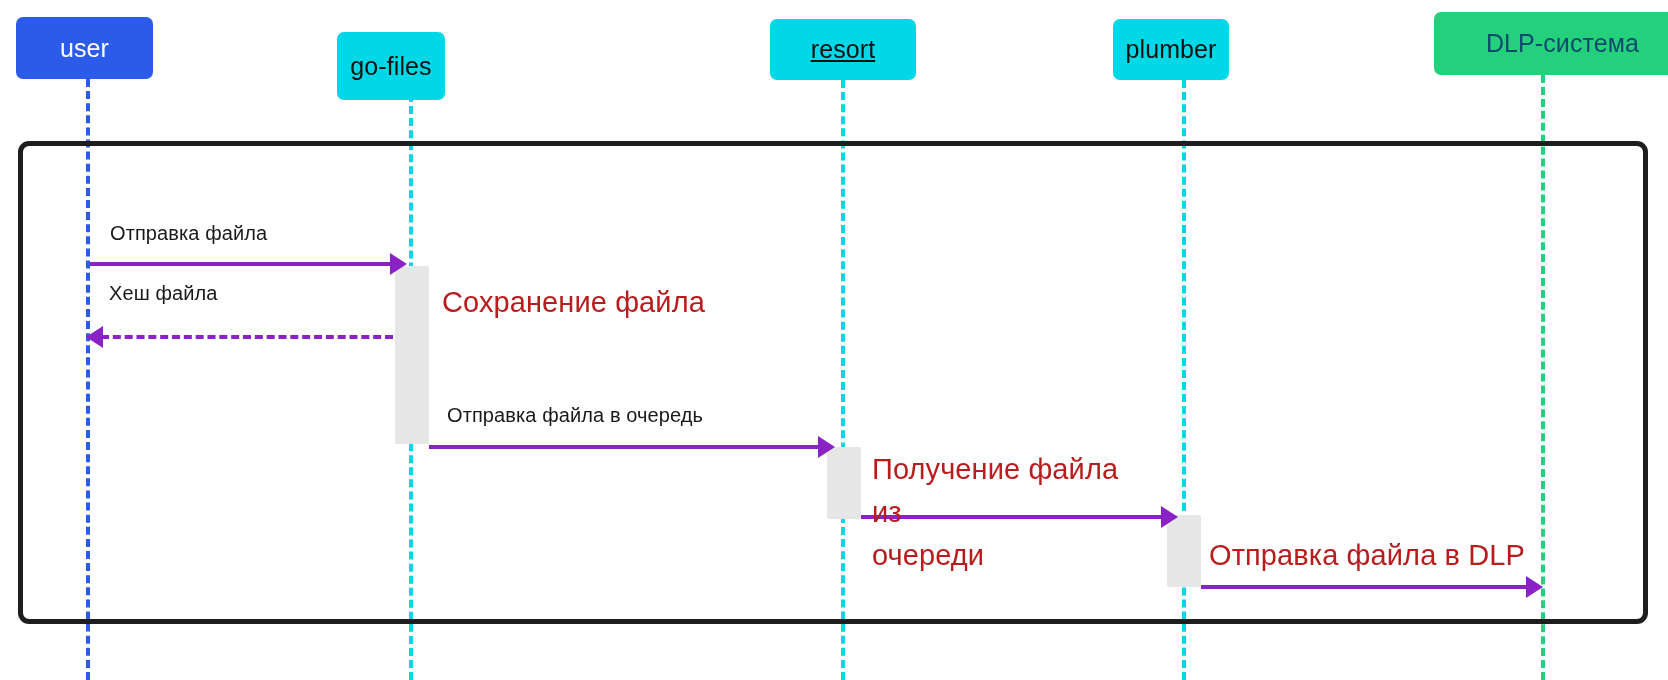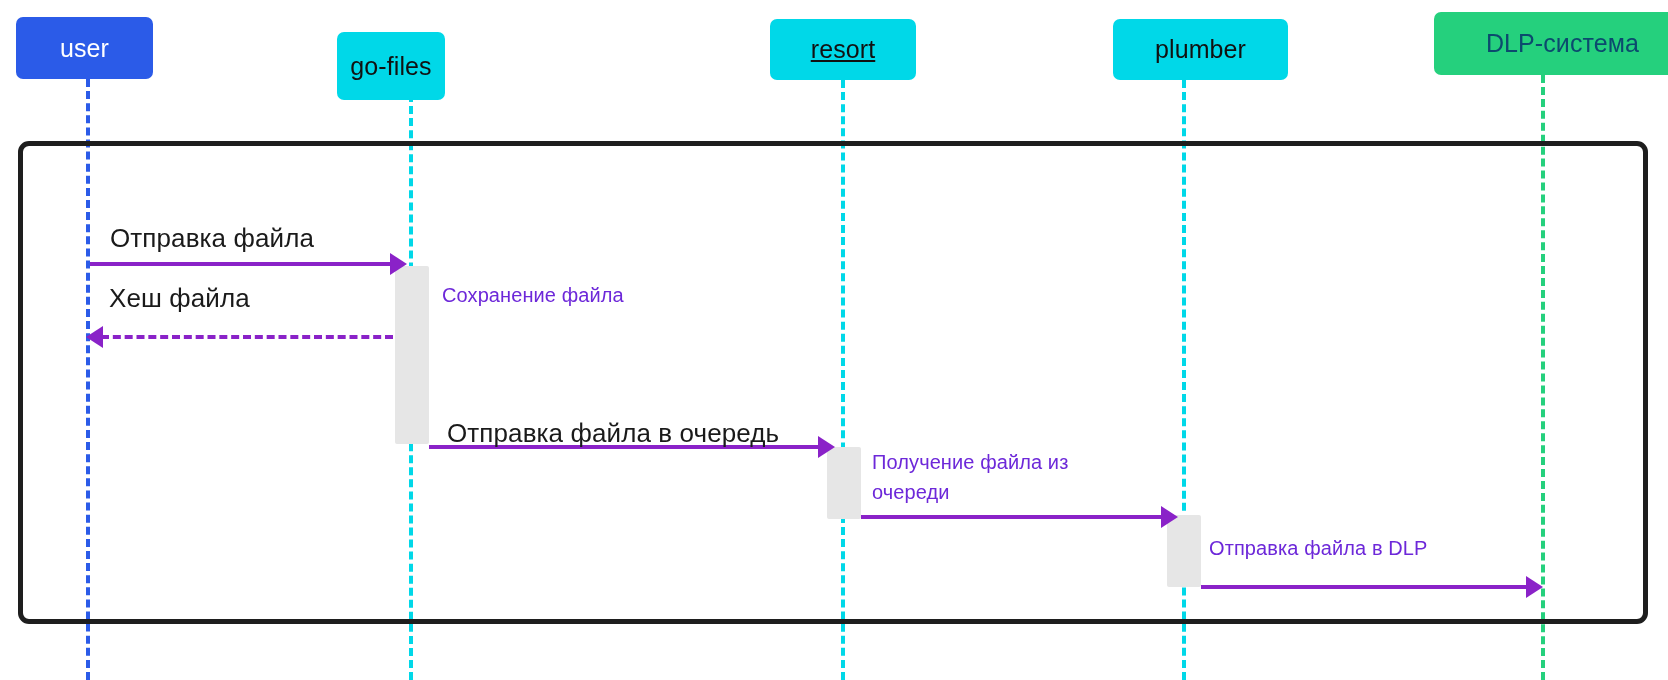--- a/index.html
+++ b/index.html
@@ -70,31 +70,31 @@
     border-bottom: 11px solid transparent;
     border-left: 17px solid #8A22C8;
   }
   .arrowhead.left {
     border-top: 11px solid transparent;
     border-bottom: 11px solid transparent;
     border-right: 17px solid #8A22C8;
   }
   .msg-label {
     position: absolute;
-    font-size: 26px;
+    font-size: 20px;
     line-height: 1.48;
     color: #1a1a1a;
     white-space: pre-line;
     letter-spacing: 0.1px;
   }
   .act-label {
     position: absolute;
-    font-size: 20px;
+    font-size: 29px;
     line-height: 1.48;
-    color: #6d28d9;
+    color: #b91c1c;
     letter-spacing: 0.1px;
   }
 </style>
 </head>
 <body>
 
 <div id="diagram-root">
     <div class="lifeline" style="left: 86px; top: 79px; height: 601px; border-left-color: rgb(43, 91, 232);"></div>
     <div class="lifeline" style="left: 409px; top: 82px; height: 598px; border-left-color: rgb(0, 216, 232);"></div>
     <div class="lifeline" style="left: 841px; top: 80px; height: 600px; border-left-color: rgb(0, 216, 232);"></div>
@@ -105,37 +105,37 @@
     <div class="activation" style="left: 827px; top: 447px; width: 34px; height: 72px;"></div>
     <div class="activation" style="left: 1167px; top: 515px; width: 34px; height: 72px;"></div>
     <div class="msg-line solid" style="left: 90px; top: 262px; width: 302px; border-top-color: rgb(138, 34, 200);"></div>
     <div class="arrowhead right" style="top: 253px; left: 390px; border-left-color: rgb(138, 34, 200);"></div>
     <div class="msg-label" style="left: 110px; top: 219px; width: 300px;">Отправка файла</div>
     <div class="msg-line dashed" style="left: 101px; top: 335px; width: 292px; border-top-color: rgb(138, 34, 200);"></div>
     <div class="arrowhead left" style="top: 326px; left: 86px; border-right-color: rgb(138, 34, 200);"></div>
     <div class="msg-label" style="left: 109px; top: 279px; width: 280px;">Хеш файла</div>
     <div class="msg-line solid" style="left: 429px; top: 445px; width: 391px; border-top-color: rgb(138, 34, 200);"></div>
     <div class="arrowhead right" style="top: 436px; left: 818px; border-left-color: rgb(138, 34, 200);"></div>
-    <div class="msg-label" style="left: 447px; top: 401px; width: 400px; margin-top: 13px;">Отправка файла в очередь</div>
+    <div class="msg-label" style="left: 447px; top: 401px; width: 400px;">Отправка файла в очередь</div>
     <div class="msg-line solid" style="left: 861px; top: 515px; width: 302px; border-top-color: rgb(138, 34, 200);"></div>
     <div class="arrowhead right" style="top: 506px; left: 1161px; border-left-color: rgb(138, 34, 200);"></div>
     <div class="msg-line solid" style="left: 1201px; top: 585px; width: 327px; border-top-color: rgb(138, 34, 200);"></div>
     <div class="arrowhead right" style="top: 576px; left: 1526px; border-left-color: rgb(138, 34, 200);"></div>
     <div class="act-label" style="left: 442px; top: 281px; width: 300px; white-space: pre-line;">Сохранение файла</div>
     <div class="act-label" style="left: 1209px; top: 534px; width: 320px; white-space: pre-line;">Отправка файла в DLP</div>
     <div class="act-label" style="left: 872px; top: 448px; width: 270px; white-space: pre-line;">Получение файла из
 очереди</div>
     <div class="participant-box" style="left: 16px; top: 17px; width: 137px; height: 62px; background: rgb(43, 91, 232); color: rgb(255, 255, 255);">
       <span>user</span>
     </div>
     <div class="participant-box" style="left: 337px; top: 14px; width: 108px; height: 68px; background: rgb(0, 216, 232); color: rgb(17, 17, 17); margin-top: 18px;">
       <span>go-files</span>
     </div>
     <div class="participant-box" style="left: 770px; top: 19px; width: 146px; height: 61px; background: rgb(0, 216, 232); color: rgb(17, 17, 17); text-decoration: underline;">
       <span>resort</span>
     </div>
-    <div class="participant-box" style="left: 1113px; top: 19px; width: 175px; height: 61px; background: rgb(0, 216, 232); color: rgb(17, 17, 17);">
+    <div class="participant-box" style="left: 1113px; top: 19px; width: 116px; height: 61px; background: rgb(0, 216, 232); color: rgb(17, 17, 17);">
       <span>plumber</span>
     </div>
     <div class="participant-box" style="left: 1434px; top: 12px; width: 257px; height: 63px; background: rgb(37, 208, 125); color: #0c4a6e;">
       <span>DLP-система</span>
     </div>
   </div>
 
 </body></html>

